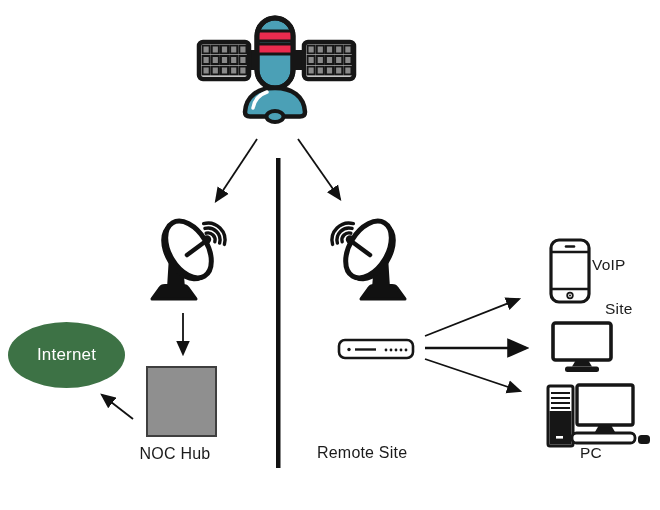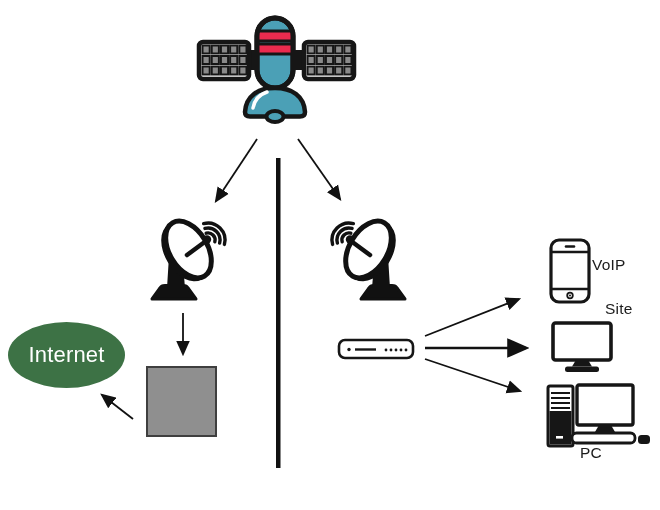--- a/index.html
+++ b/index.html
@@ -17,21 +17,21 @@
   }
   .label.small{font-size:15.5px;}
   .center{text-align:center;}
   
   #internet-node{
     left:8px;top:322px;width:117px;height:66px;
     background:var(--internet-fill,#3d7245);
     border-radius:50%;
     display:flex;align-items:center;justify-content:center;
   }
-  #internet-node .label{color:var(--internet-text,#ffffff);font-size:22px;}
+  #internet-node .label{color:var(--internet-text,#ffffff);font-size:17px;}
   
   #noc-node{
     left:146px;top:366px;width:71px;height:71px;
     background:var(--noc-fill,#8f8f8f);
     border:2.5px solid var(--noc-border,#3f3f3f);
     box-sizing:border-box;
   }
   svg{display:block;}
   .overlay{left:0;top:0;pointer-events:none;}
 </style>
@@ -118,34 +118,36 @@
         <path d="M77.4,32.4 A17,17 0 0 0 56.6,11.6"></path>
       </g>
     </g>
   </svg>
 
   <div class="abs" id="internet-node">
     <span class="label">Internet</span>
   </div>
 
   <div class="abs" id="noc-node"></div>
+  <div class="abs label center" style="left:125px;top:445px;width:100px">NOC Hub</div>
 
   <svg class="abs" style="left:336px;top:337px" width="80" height="24" viewBox="0 0 80 24">
     <rect x="3" y="3" width="74" height="18" rx="6" fill="#ffffff" stroke="#161616" stroke-width="2.6"></rect>
     <circle cx="13" cy="12.5" r="1.7" fill="#161616"></circle>
     <line x1="19" y1="12.5" x2="40" y2="12.5" stroke="#161616" stroke-width="2.4"></line>
     <g fill="#161616">
       <circle cx="50" cy="13" r="1.4"></circle>
         <circle cx="55" cy="13" r="1.4"></circle>
         <circle cx="60" cy="13" r="1.4"></circle>
       <circle cx="65" cy="13" r="1.4"></circle>
         <circle cx="70" cy="13" r="1.4"></circle>
     </g>
   </svg>
 
+  <div class="abs label" style="left:317px;top:444px">Remote Site</div>
 
   <svg class="abs" style="left:548px;top:237px" width="44" height="68" viewBox="0 0 44 68">
     <rect x="3" y="3" width="38" height="62" rx="8" fill="#ffffff" stroke="#161616" stroke-width="3.2"></rect>
     <line x1="18" y1="9.5" x2="26" y2="9.5" stroke="#161616" stroke-width="2.6" stroke-linecap="round"></line>
     <line x1="4" y1="15" x2="40" y2="15" stroke="#161616" stroke-width="2.4"></line>
     <line x1="4" y1="52" x2="40" y2="52" stroke="#161616" stroke-width="2.4"></line>
     <circle cx="22" cy="58.5" r="2.8" fill="#ffffff" stroke="#161616" stroke-width="1.8"></circle>
     <circle cx="22" cy="58.5" r="1" fill="#161616"></circle>
   </svg>
   <div class="abs label small" style="left:592px;top:256px">VoIP</div>

